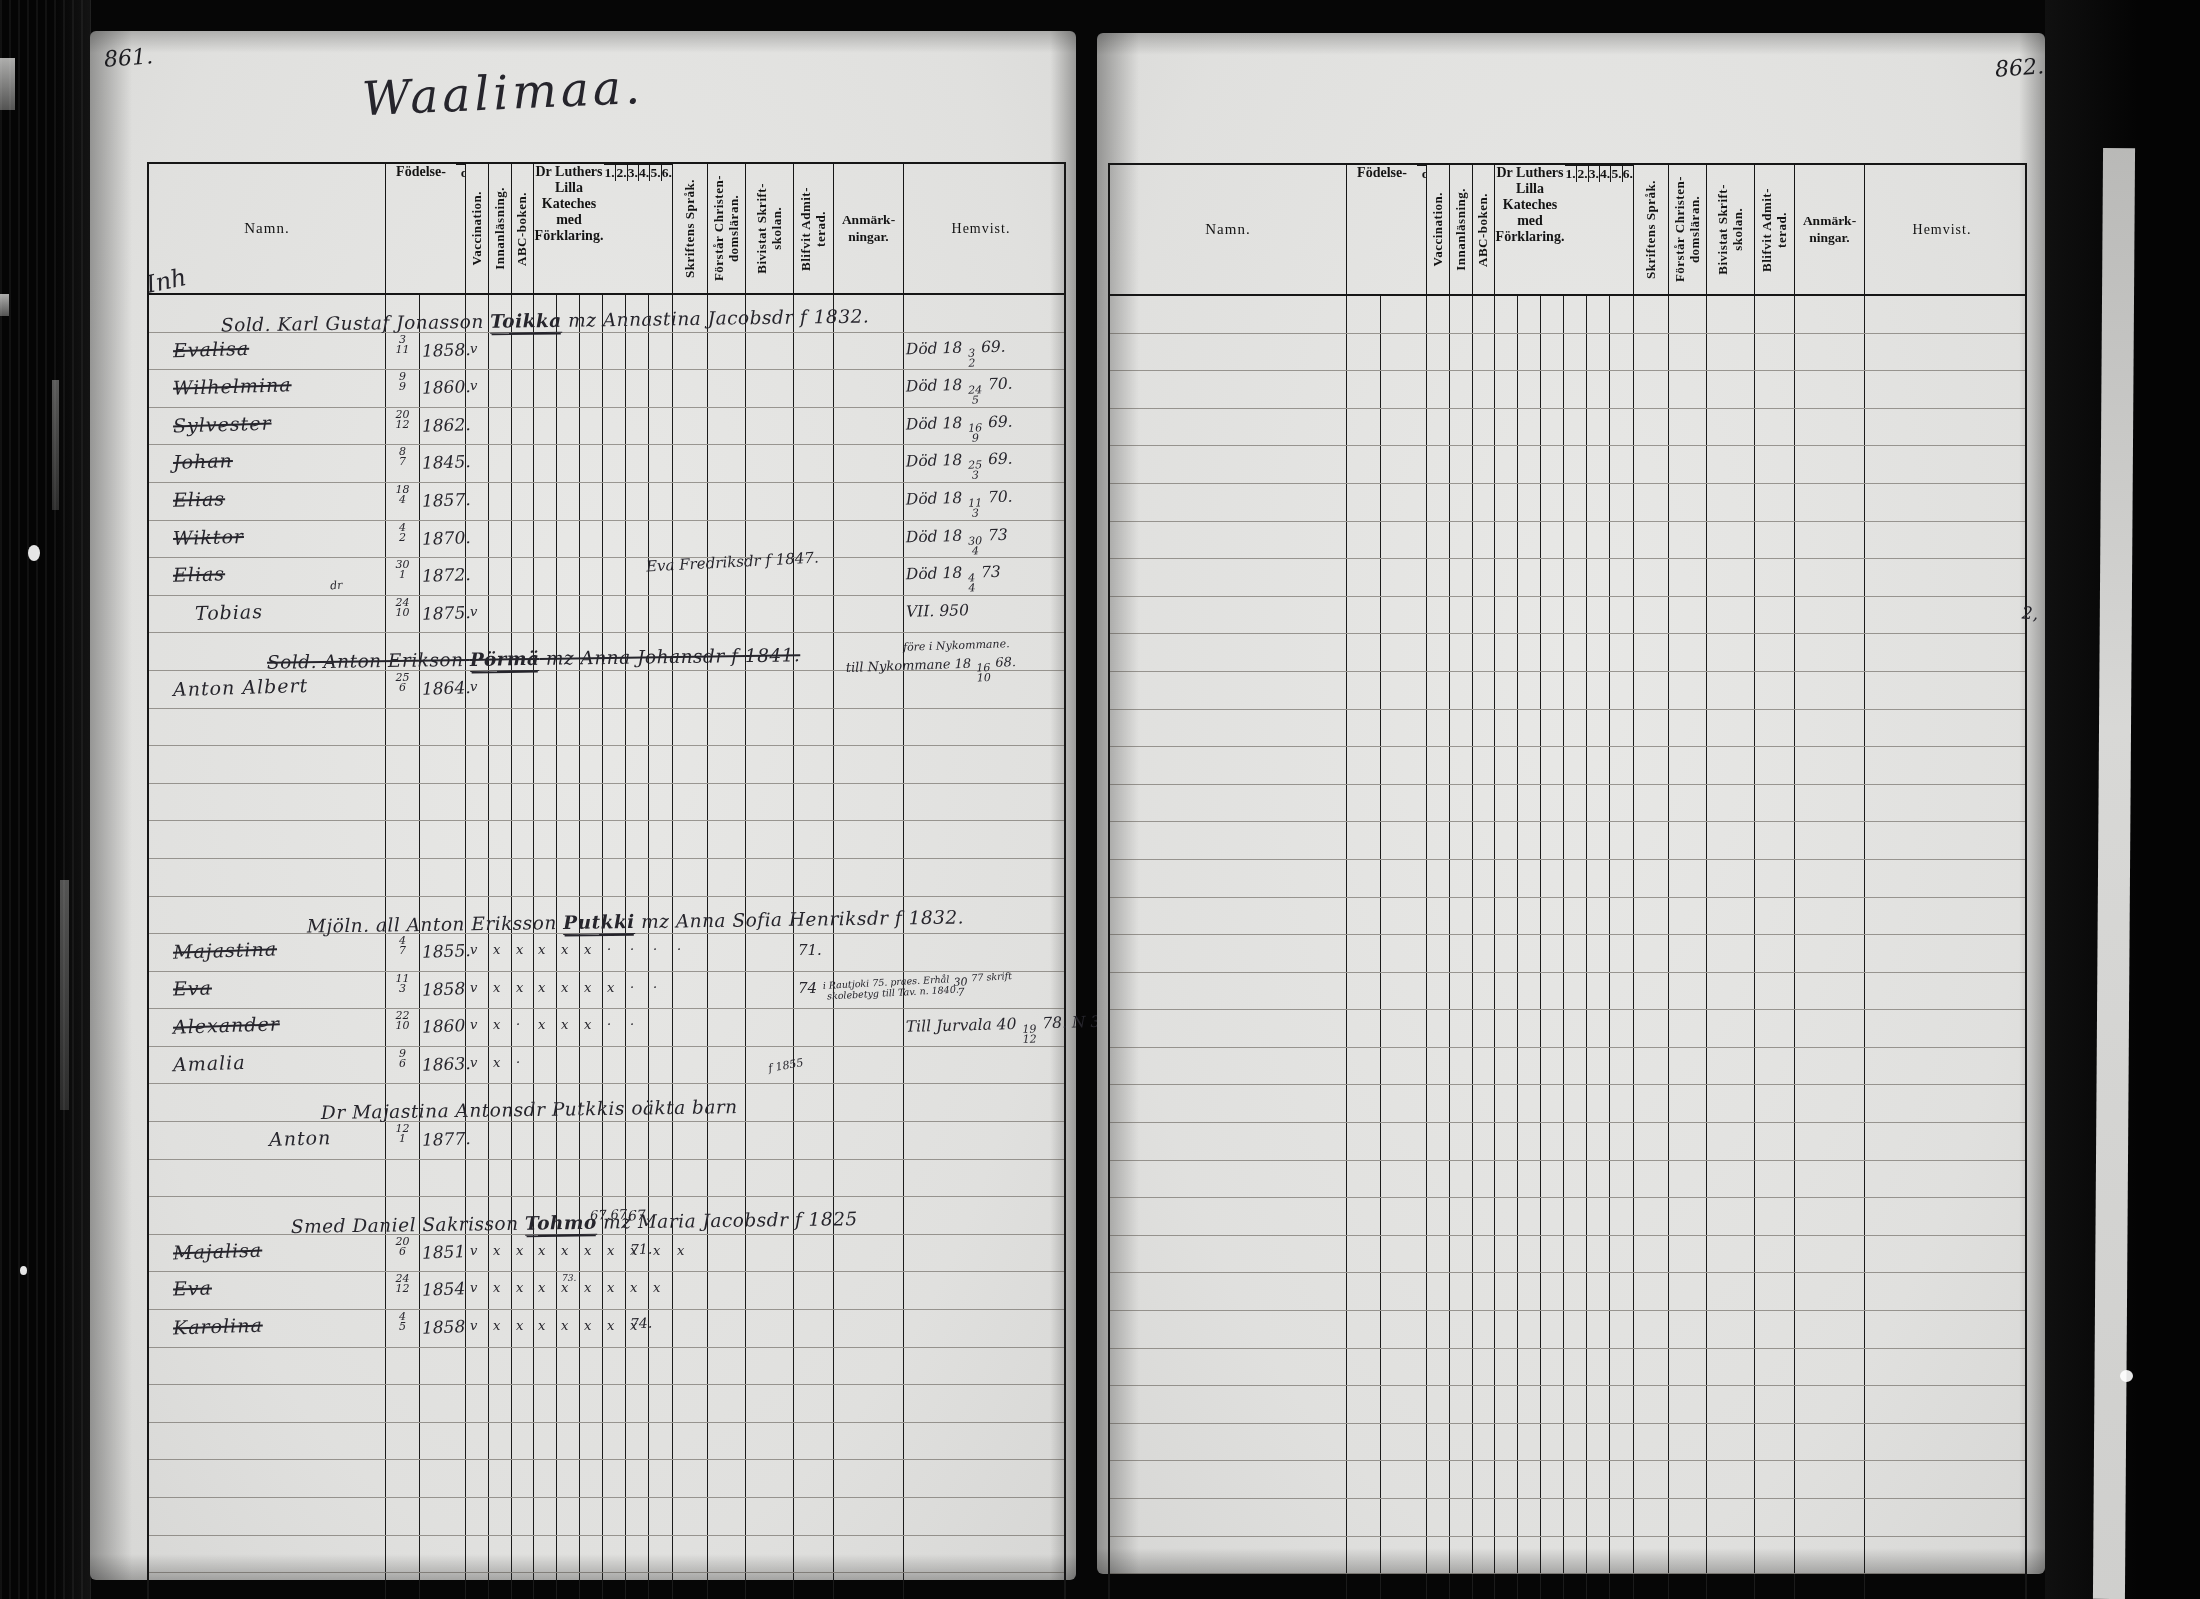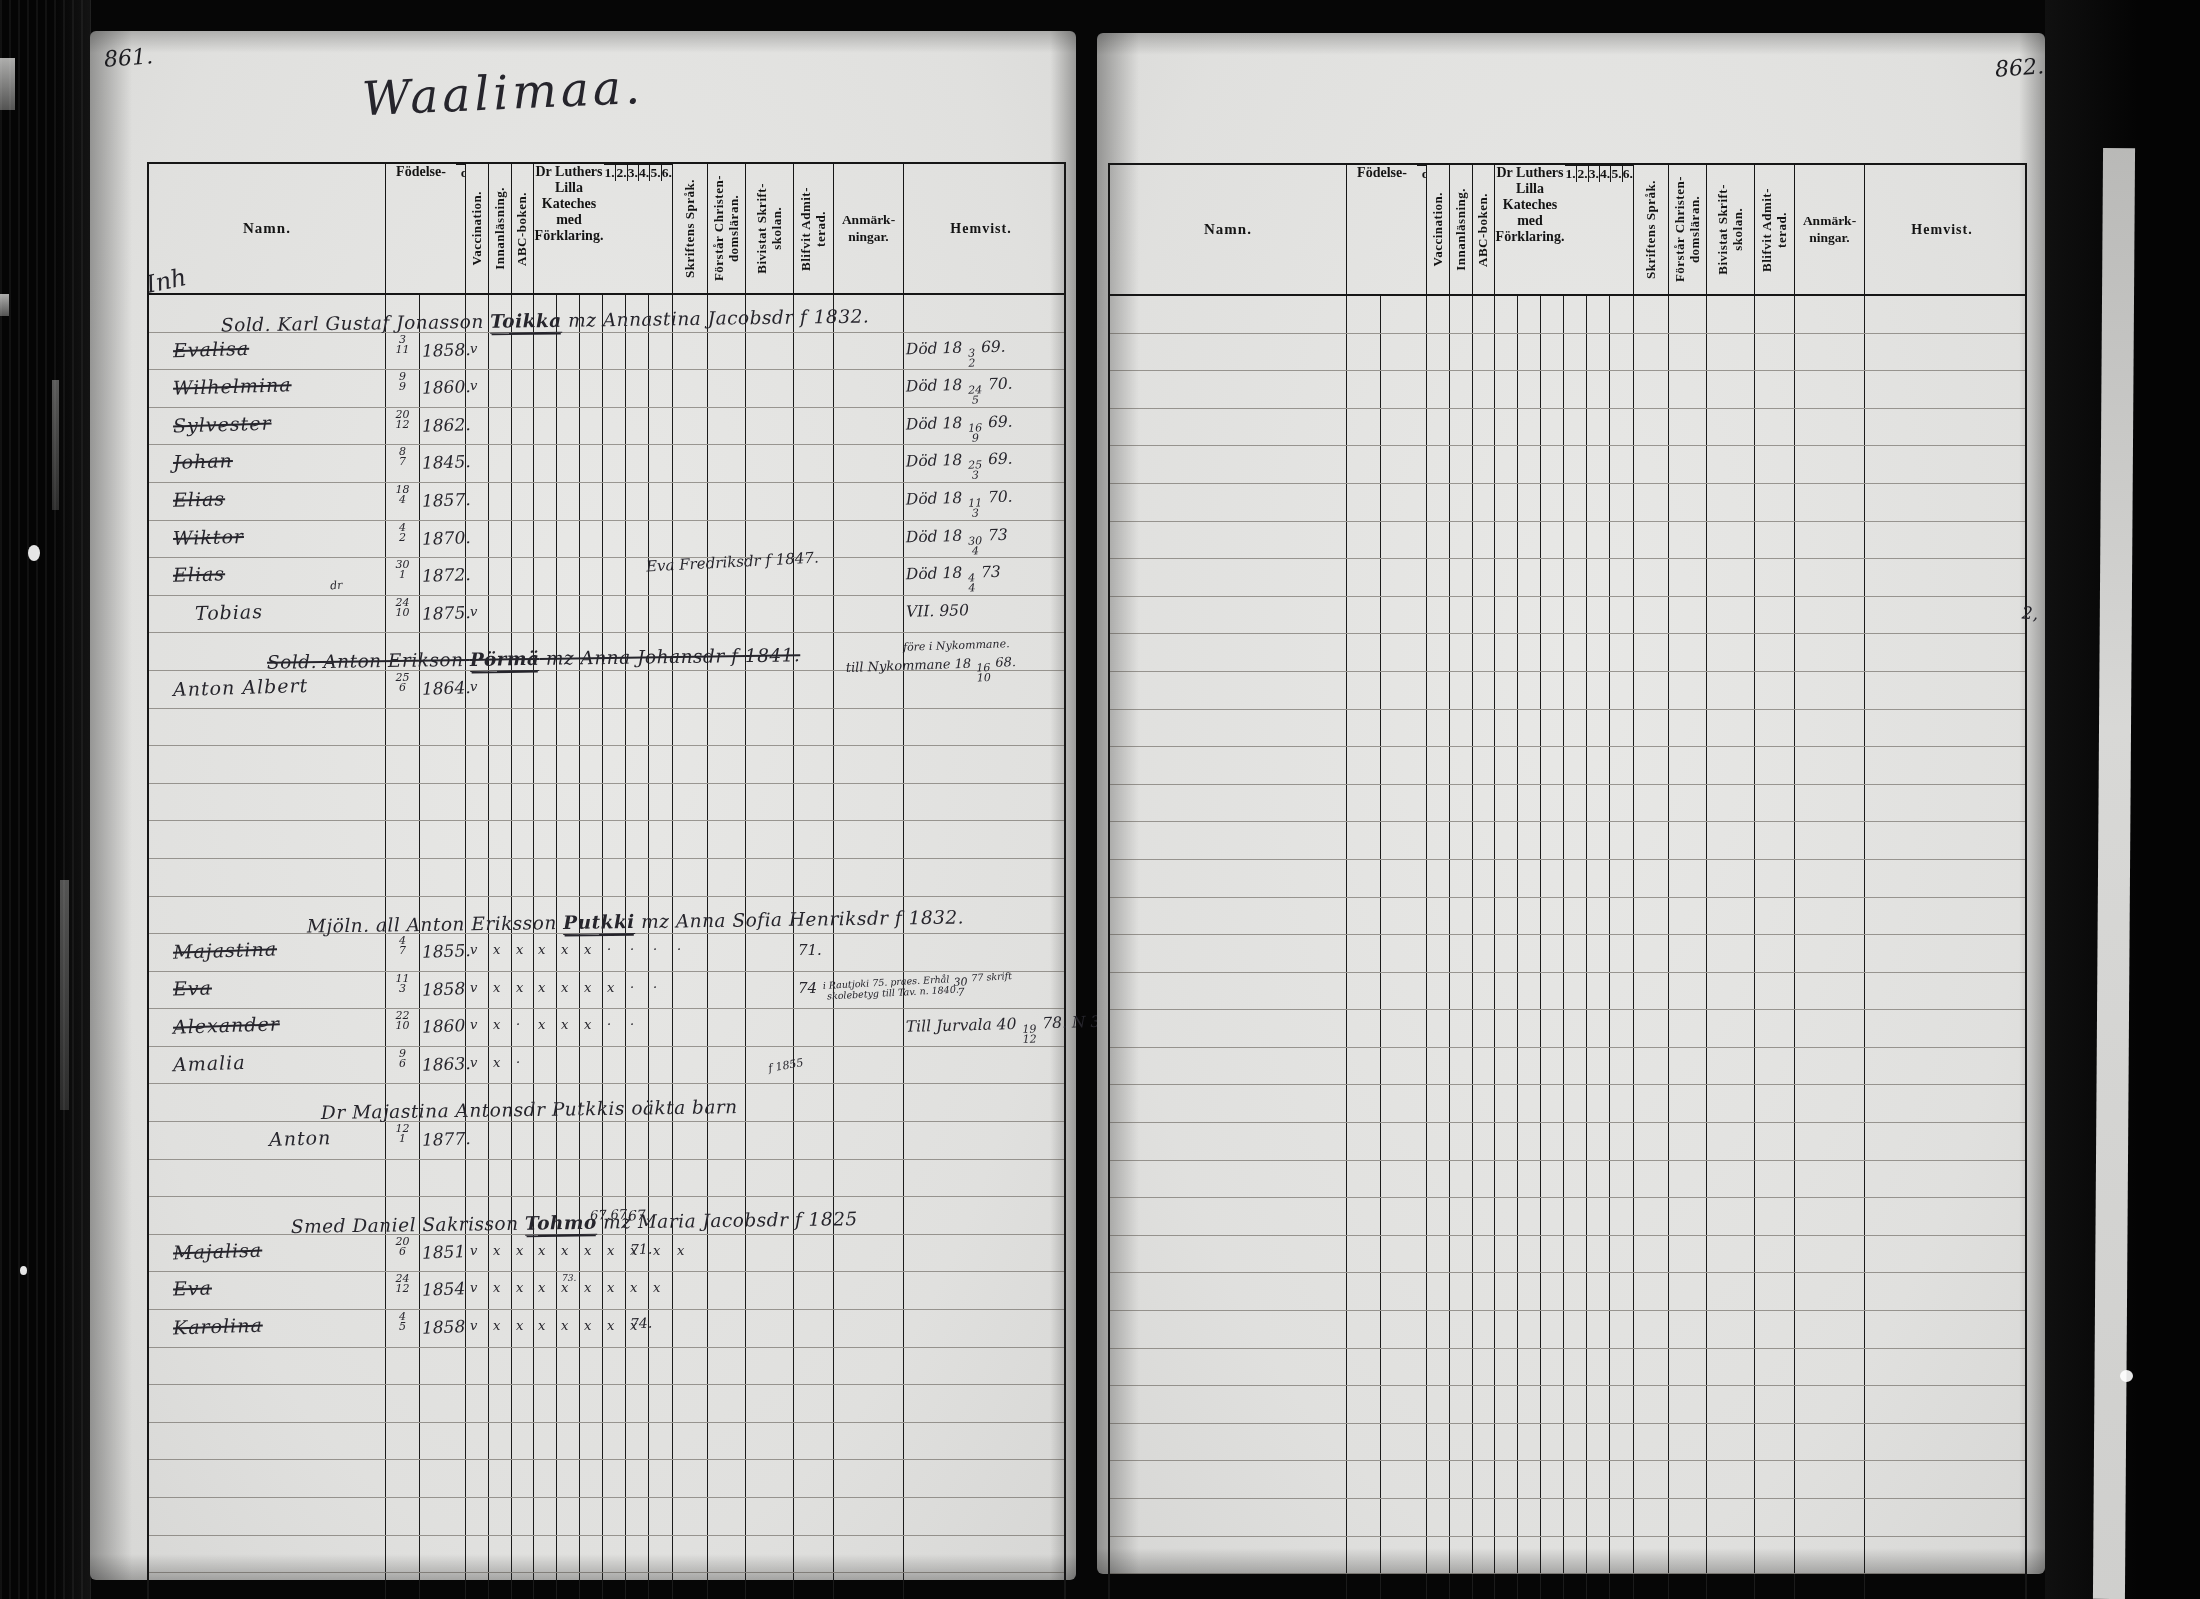--- a/index.html
+++ b/index.html
@@ -47,21 +47,21 @@
   
   .sheet-table{position:absolute;border:2.5px solid #161616;background:transparent;
     --cols:236px 34px 46px 23px 23px 22px 23px 23px 23px 23px 23px 24px 35px 38px 48px 40px 70px 155px;}
   #left-page .sheet-table{left:57px;top:131px;width:915px;}
   #right-page .sheet-table{left:11px;top:130px;width:915px;}
   .thead{display:grid;grid-template-columns:var(--cols);height:129px;
     border-bottom:2px solid #161616;color:#141414;}
   .hcell{border-left:1.6px solid #161616;position:relative;display:flex;
     align-items:center;justify-content:center;overflow:hidden;}
   .hcell.first{border-left:none;}
-  .hlabel{font-weight:bold;font-size:15px;letter-spacing:1px;text-align:right;}
+  .hlabel{font-weight:normal;font-size:15px;letter-spacing:1px;text-align:right;}
   .hsplit{display:flex;flex-direction:row;align-items:flex-start;justify-content:stretch;
     padding:0;}
   .hsplit .top{flex:0 0 70px;display:flex;align-items:center;justify-content:center;
     font-weight:bold;font-size:14px;text-align:center;line-height:1.15;white-space:pre-line;}
   .hsplit .bot{flex:1;display:grid;border-top:1.6px solid #161616;}
   .subcell{display:flex;align-items:center;justify-content:center;font-weight:bold;
     font-size:13.5px;border-left:1.4px solid #161616;}
   .subcell:first-child{border-left:none;}
   .vlab{writing-mode:vertical-rl;transform:rotate(180deg);font-weight:bold;
     font-size:13px;line-height:1.12;text-align:center;white-space:pre-line;

